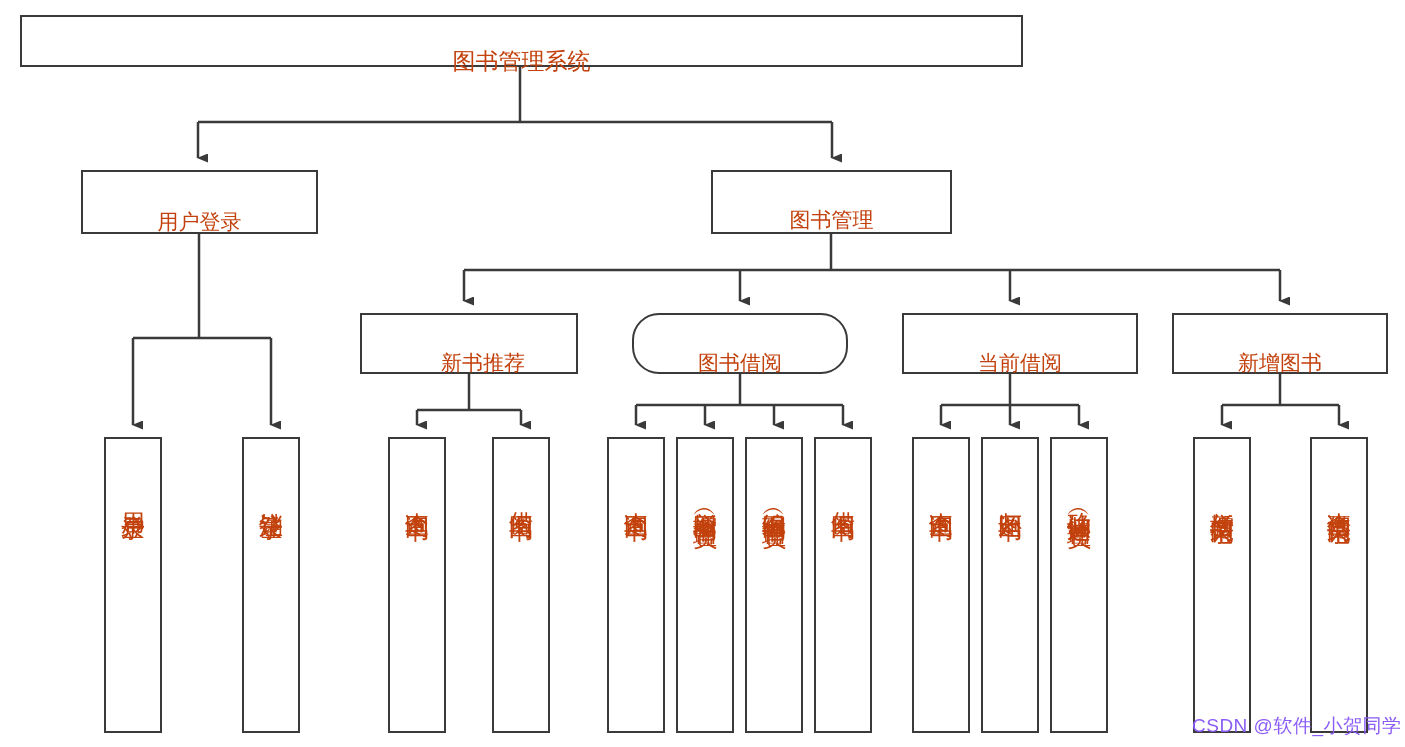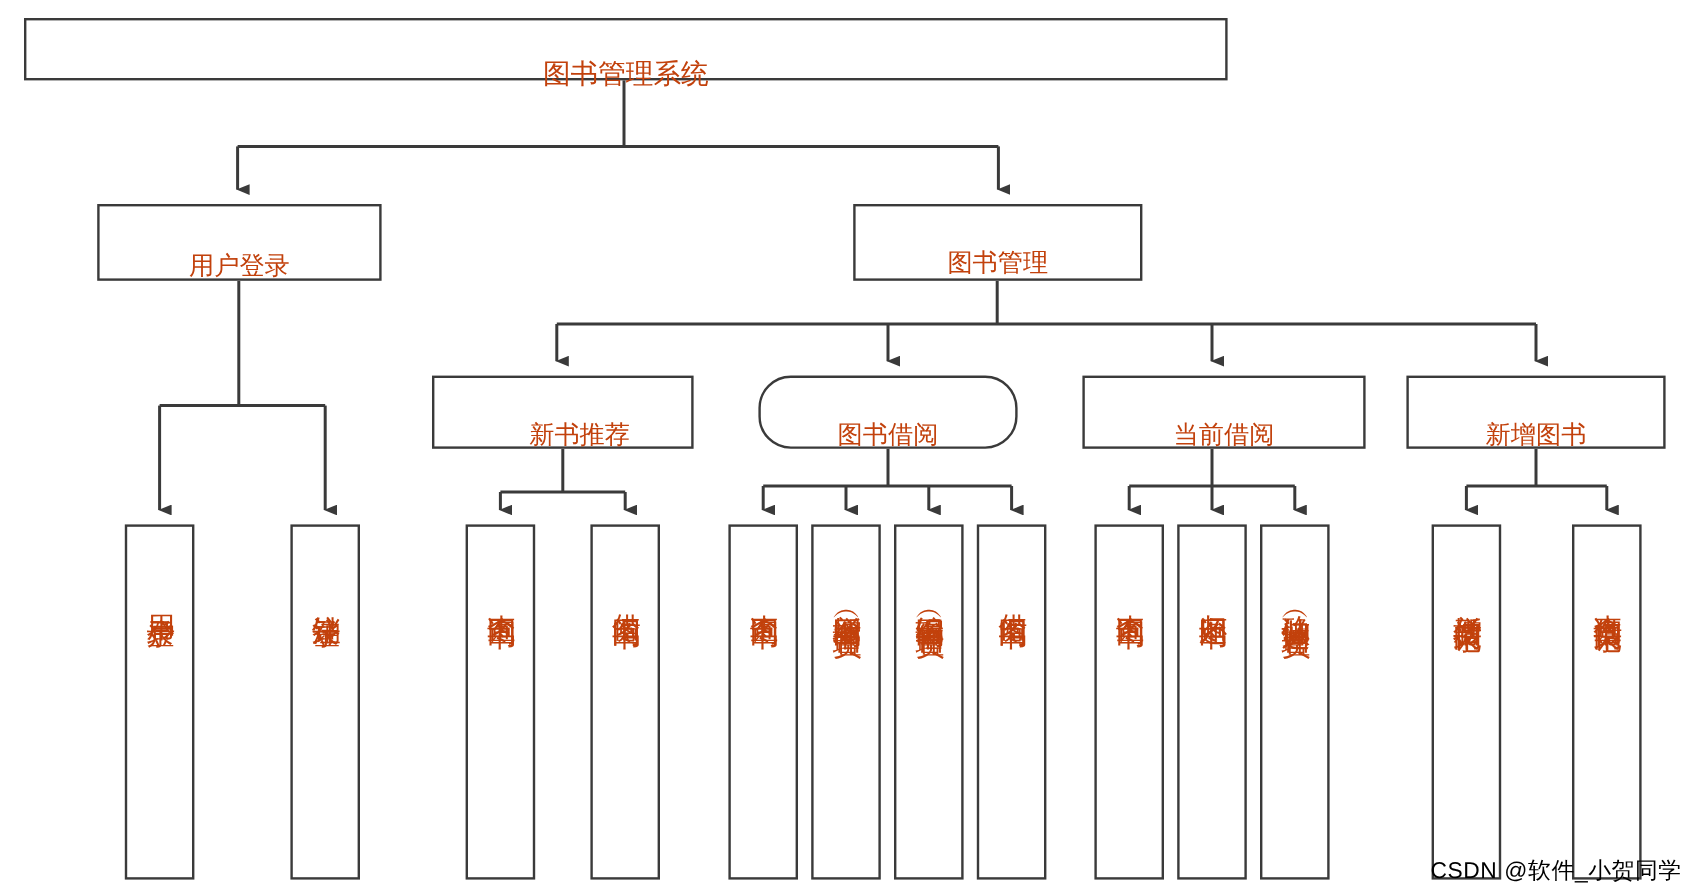--- a/index.html
+++ b/index.html
@@ -63,21 +63,21 @@
     font-size: 24px;
     letter-spacing: 2px;
     line-height: 1;
     white-space: nowrap;
   }
   #watermark {
     position: absolute;
     left: 1192px;
     top: 713px;
     font-size: 19px;
-    color: #000000;
+    color: #8b5cf6;
     white-space: nowrap;
     letter-spacing: 0.5px;
     user-select: none;
   }
 </style>
 </head>
 <body>
 
 <div id="diagram-root">
 

